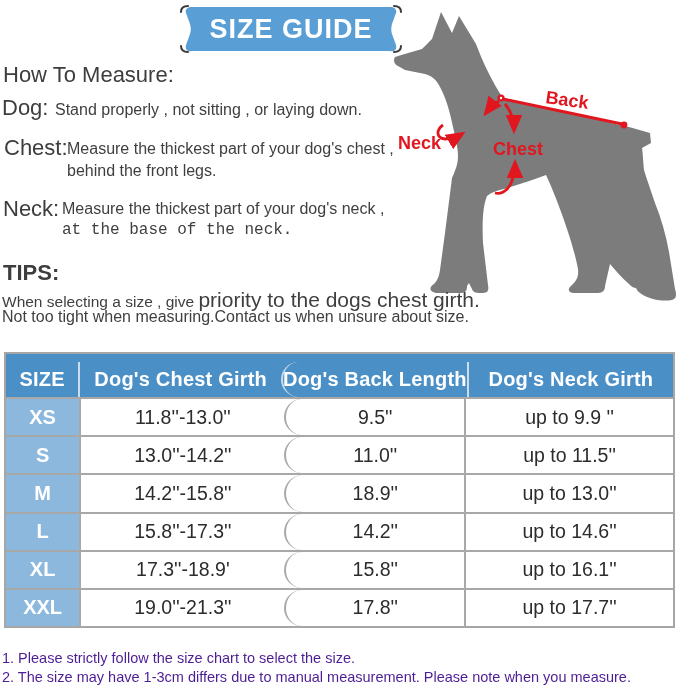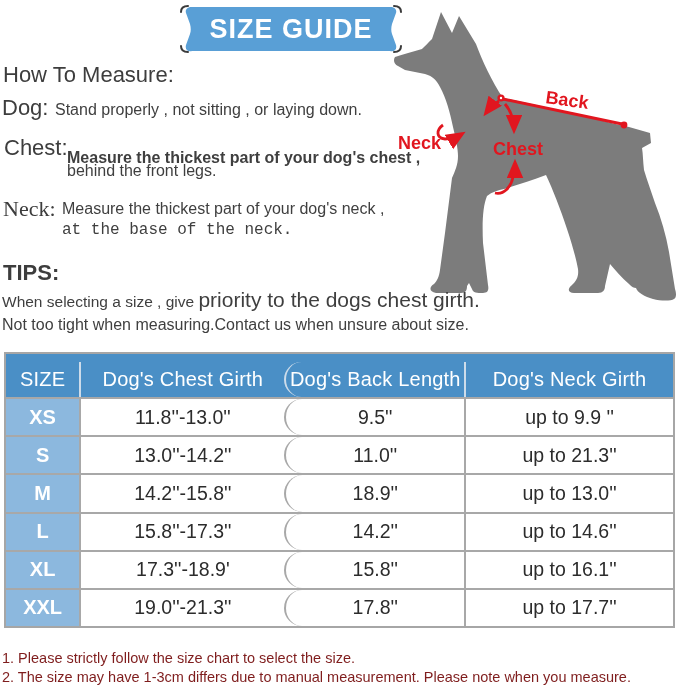--- a/index.html
+++ b/index.html
@@ -10,44 +10,44 @@
   .abs{position:absolute;}
   
   .ribbon-wrap{left:178px; top:2px; width:226px; height:54px;}
   
   .dog-wrap{left:379px; top:0px; width:300px; height:350px;}
   
   .h1{left:3px; top:62px; font-size:22px; color:#3d3d3d; white-space:nowrap;}
   .mlabel{font-size:22px; color:#3d3d3d; white-space:nowrap;}
   .mtext{font-size:16px; color:#3f3f3f; white-space:nowrap;}
   .lbl-dog{left:2px; top:95px;}   .txt-dog{left:55px; top:101px;}
-  .lbl-chest{left:4px; top:135px;}.txt-chest1{left:67px; top:149px;font-weight:bold;} .txt-chest2{left:67px; top:162px;}
-  .lbl-neck{left:3px; top:196px;font-family:Liberation Serif, serif;} .txt-neck1{left:62px; top:200px;}  .txt-neck2{left:62px; top:221px;font-family:Liberation Mono, monospace;}
+  .lbl-chest{left:4px; top:135px;}.txt-chest1{left:67px; top:140px;} .txt-chest2{left:67px; top:162px;}
+  .lbl-neck{left:3px; top:196px;} .txt-neck1{left:62px; top:200px;}  .txt-neck2{left:62px; top:221px;font-family:Liberation Mono, monospace;}
   .lbl-tips{left:3px; top:260px;font-weight:bold;}
   .tips1{left:2px; top:288px; white-space:nowrap;}
   .tips1 .small{font-size:15.5px;}
   .tips1 .big{font-size:21px;}
-  .tips2{left:2px; top:316px; font-size:16px; white-space:nowrap;}
+  .tips2{left:2px; top:308px; font-size:16px; white-space:nowrap;}
   
   .table{
     left:4px; top:352px; width:671px; height:276px; box-sizing:border-box;
     border:2px solid #a6a6a6; display:flex; flex-direction:column; background:#fff;
   }
   .tr{display:flex; box-sizing:border-box;}
   .tr.head{height:43px; background:#4a8fc6;}
   .tr.body{flex:1; border-top:2px solid #a8a8a8;}
   .td{box-sizing:border-box; display:flex; align-items:center; justify-content:center; white-space:nowrap;}
   .c1{width:80px;} .c2{width:224px; border-left:2px solid #a8a8a8;}
   .c3{width:196px; border-left:2px solid #a8a8a8;border-radius:19px;} .c4{width:228px; border-left:2px solid #a8a8a8;}
-  .head .td{color:#ffffff; font-size:20px; font-weight:400; letter-spacing:.2px;margin-top:8px;}
+  .head .td{color:#ffffff; font-size:20px; font-weight:700; letter-spacing:.2px;margin-top:8px;}
   .head .c2,.head .c3,.head .c4{border-left-color:#cddcea;}
   .sizecol{background:#8cb8de; color:#ffffff; font-size:20px; font-weight:600;}
   .val{font-size:19.5px; color:#2c2c2c;}
   
-  .note{font-size:14.5px; color:#7f1d1d; white-space:nowrap;}
+  .note{font-size:14.5px; color:#4c1d95; white-space:nowrap;}
   .note1{left:2px; top:650px;} .note2{left:2px; top:669px;}
 </style>
 </head>
 <body>
 
 <div class="canvas">
 
   <div class="abs ribbon-wrap">
     <svg width="226" height="54" viewBox="0 0 226 54">
       <path d="M10,4 C6,4 3,6 3,10" fill="none" stroke="#3a3a3a" stroke-width="2" stroke-linecap="round"></path>
@@ -130,21 +130,21 @@
     <div class="tr body">
       <div class="td c1 sizecol">XS</div>
       <div class="td c2 val">11.8''-13.0''</div>
       <div class="td c3 val">9.5''</div>
       <div class="td c4 val">up to 9.9 ''</div>
     </div>
     <div class="tr body">
       <div class="td c1 sizecol">S</div>
       <div class="td c2 val">13.0''-14.2''</div>
       <div class="td c3 val">11.0''</div>
-      <div class="td c4 val">up to 21.3''</div>
+      <div class="td c4 val">up to 11.5''</div>
     </div>
     <div class="tr body">
       <div class="td c1 sizecol">M</div>
       <div class="td c2 val">14.2''-15.8''</div>
       <div class="td c3 val">18.9''</div>
       <div class="td c4 val">up to 13.0''</div>
     </div>
     <div class="tr body">
       <div class="td c1 sizecol">L</div>
       <div class="td c2 val">15.8''-17.3''</div>

